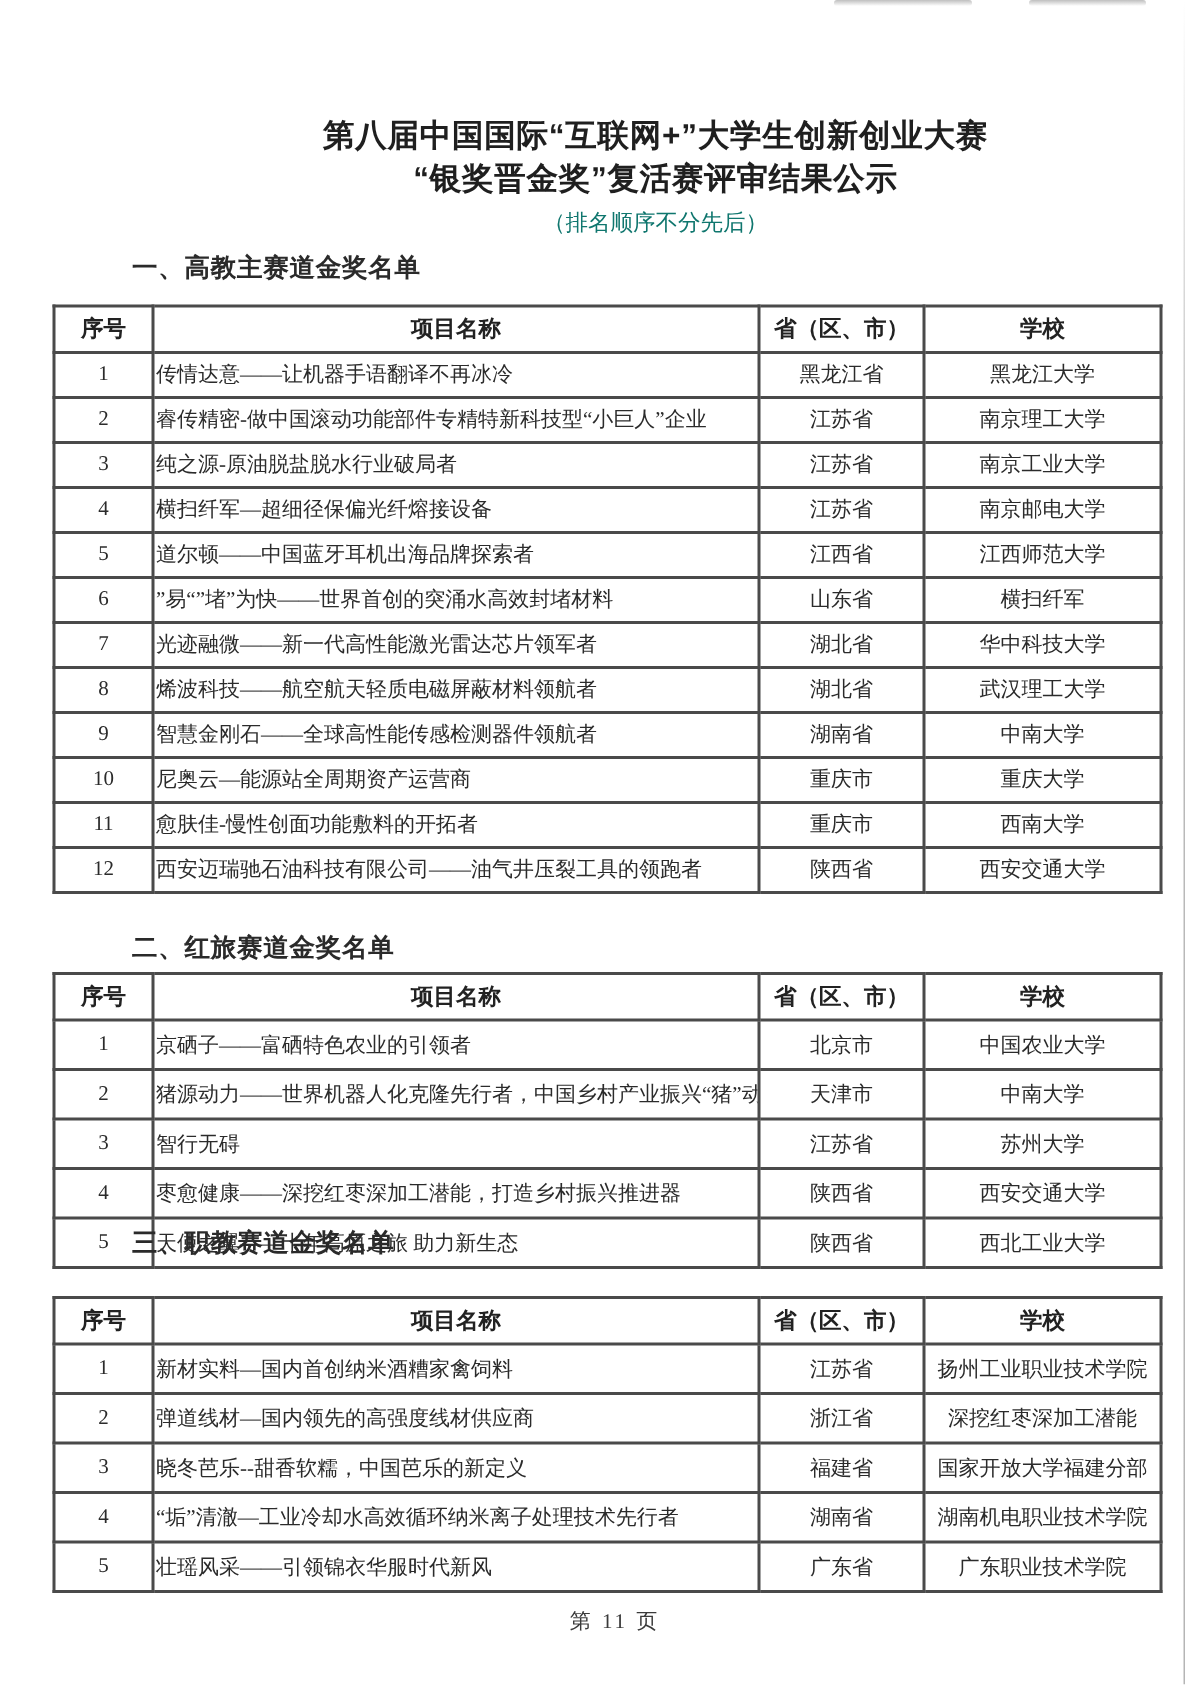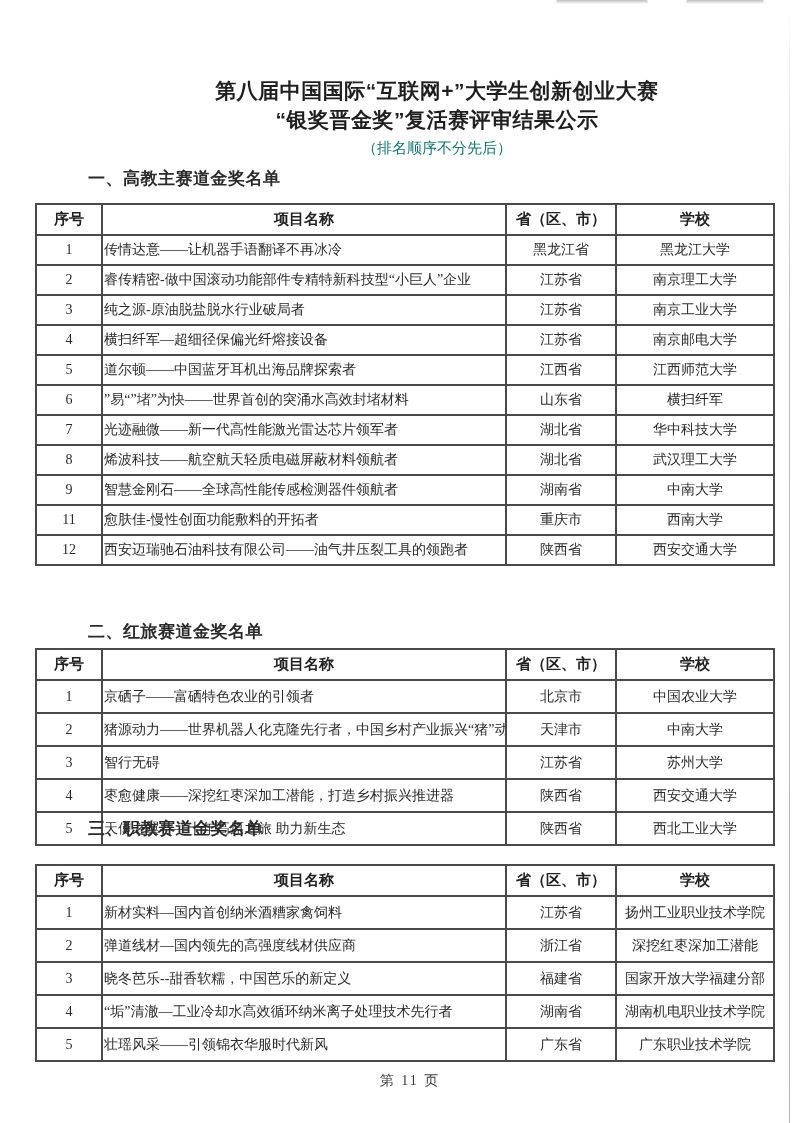--- a/index.html
+++ b/index.html
@@ -115,20 +115,26 @@
         <td class="c2">湖北省</td>
         <td class="c3">武汉理工大学</td>
       </tr>
       <tr>
         <td class="c0">9</td>
         <td class="c1">智慧金刚石——全球高性能传感检测器件领航者</td>
         <td class="c2">湖南省</td>
         <td class="c3">中南大学</td>
       </tr>
       <tr>
+        <td class="c0">10</td>
+        <td class="c1">尼奥云—能源站全周期资产运营商</td>
+        <td class="c2">重庆市</td>
+        <td class="c3">重庆大学</td>
+      </tr>
+      <tr>
         <td class="c0">11</td>
         <td class="c1">愈肤佳-慢性创面功能敷料的开拓者</td>
         <td class="c2">重庆市</td>
         <td class="c3">西南大学</td>
       </tr>
       <tr>
         <td class="c0">12</td>
         <td class="c1">西安迈瑞驰石油科技有限公司——油气井压裂工具的领跑者</td>
         <td class="c2">陕西省</td>
         <td class="c3">西安交通大学</td>

